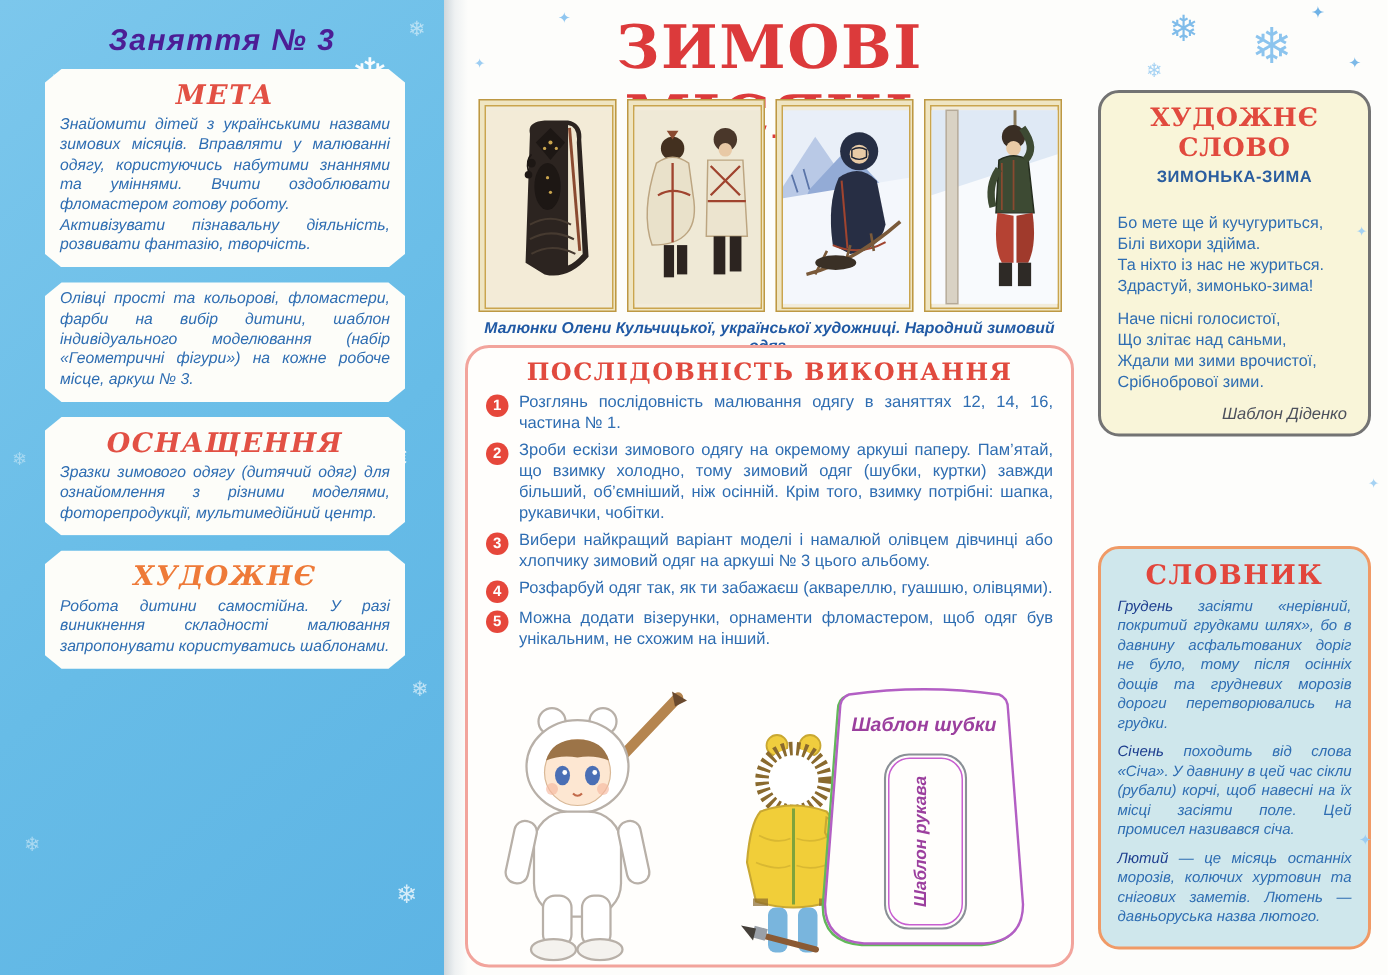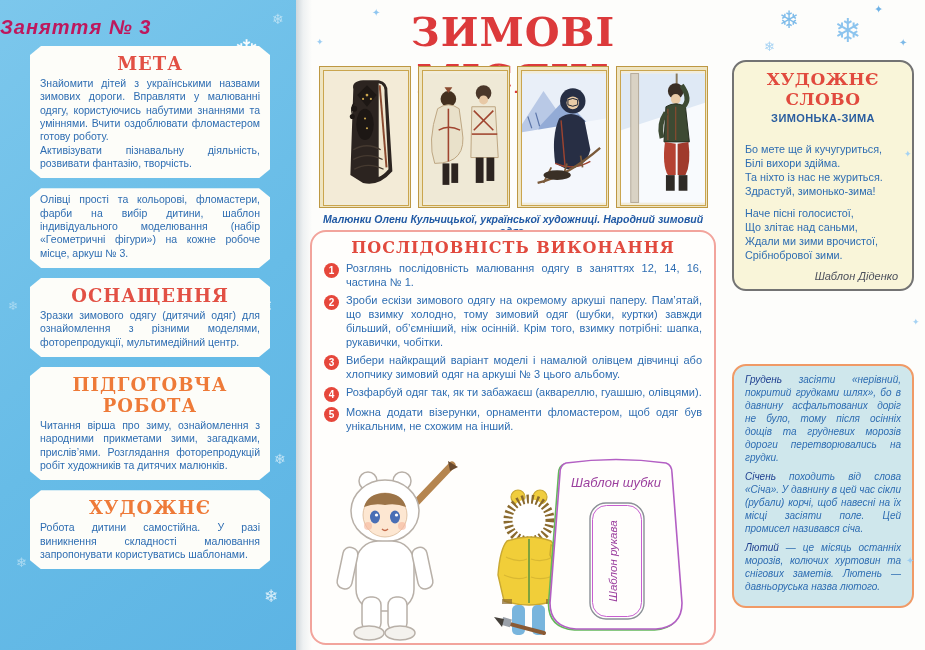--- a/index.html
+++ b/index.html
@@ -4,23 +4,23 @@
 <style>
   html,body{margin:0;padding:0;}
   .page{position:relative;width:925px;height:650px;background:#fdfdfb;overflow:hidden;
         font-family:"Liberation Sans",sans-serif;}
 
   
   .left-bg{position:absolute;left:0;top:0;width:296px;height:650px;
            background:linear-gradient(140deg,#7cc7ec 0%,#67bce7 55%,#5db4e4 100%);}
   .fold{position:absolute;left:296px;top:0;width:16px;height:650px;
         background:linear-gradient(to right,#cfd7dc 0%,#eef1f2 45%,#fdfdfb 100%);}
-  .lesson-title{position:absolute;left:0;top:16px;width:296px;text-align:left;
-        font-size:20px;font-weight:bold;font-style:italic;color:#be185d;letter-spacing:1px;}
-  .cards{position:absolute;left:30px;top:46px;width:240px;}
+  .lesson-title{position:absolute;left:0;top:16px;width:296px;text-align:center;
+        font-size:20px;font-weight:bold;font-style:italic;color:#4c1d95;letter-spacing:1px;}
+  .cards{position:absolute;left:30px;top:46px;width:240px;font-style:italic;}
   .card{background:#fdfdf9;margin-bottom:10px;padding:5px 10px 8px;
         clip-path:polygon(11px 0,calc(100% - 11px) 0,100% 9px,100% calc(100% - 9px),
                   calc(100% - 11px) 100%,11px 100%,0 calc(100% - 9px),0 9px);}
   .card h3{margin:2px 0 3px;text-align:center;font-family:"DejaVu Serif",serif;
         font-weight:bold;font-size:18px;letter-spacing:1px;color:#e25044;}
   .card:nth-child(4) h3,.card:nth-child(5) h3{color:#ee7a38;}
   .card .body{font-size:10.5px;line-height:1.27;color:#2e6db2;text-align:justify;white-space:pre-line;}
 
   
   .center-panel{position:absolute;left:308px;top:0;width:410px;height:650px;}
@@ -33,21 +33,21 @@
   .caption{position:absolute;top:213px;left:0;width:100%;text-align:center;
         font-size:10.5px;font-style:italic;font-weight:bold;color:#2059a4;}
   .seq-box{position:absolute;top:230px;left:2px;right:2px;bottom:5px;
         border:2px solid #f2a49c;border-radius:16px;background:#fffefc;padding:5px 12px;box-sizing:border-box;}
   .seq-box h2{margin:1px 0 5px;text-align:center;font-family:"DejaVu Serif",serif;
         font-weight:bold;font-size:16px;color:#e14a3e;letter-spacing:1px;}
   .step{display:flex;gap:7px;margin-bottom:4px;}
   .step-num{flex:0 0 15px;height:15px;border-radius:50%;background:#e6473b;color:#fff;
         font-size:10px;font-weight:bold;text-align:center;line-height:15px;margin-top:1px;}
   .step-text{font-size:11px;line-height:1.27;color:#2e6db2;text-align:justify;}
-  .illus{position:absolute;left:8px;right:8px;bottom:2px;height:188px;}
+  .illus{position:absolute;left:8px;right:8px;bottom:2px;height:188px;font-weight:bold;}
   .doll1{position:absolute;left:4px;bottom:0;}
   .doll2{position:absolute;left:158px;bottom:4px;}
   .tmpl{position:absolute;right:10px;bottom:4px;}
 
   
   .right-panel{position:absolute;left:722px;top:0;width:203px;height:650px;}
   .art-box{position:absolute;top:60px;left:10px;width:182px;box-sizing:border-box;
         border:2px solid #737373;border-radius:14px;background:#f9f5d9;padding:7px 11px;}
   .art-box h2{margin:0 0 3px;text-align:center;font-family:"DejaVu Serif",serif;
         font-weight:bold;font-size:17px;color:#e14a3e;letter-spacing:.5px;}
@@ -80,33 +80,29 @@
   <span class="sf" style="left:274px;top:452px;font-size:14px;color:rgba(255,255,255,.6)">❄</span>
   <span class="sf" style="left:264px;top:588px;font-size:17px;color:rgba(255,255,255,.75)">❄</span>
   <span class="sf" style="left:8px;top:300px;font-size:12px;color:rgba(255,255,255,.4)">❄</span>
   <span class="sf" style="left:16px;top:556px;font-size:13px;color:rgba(255,255,255,.45)">❄</span>
 
   <div class="lesson-title">Заняття № 3</div>
 
   <div class="cards">
     <div class="card">
       <h3>МЕТА</h3>
-      <div class="body">Знайомити дітей з українськими назвами зимових дороги. Вправляти у малюванні одягу, користуючись набутими знаннями та уміннями. Вчити оздоблювати фломастером готову роботу.
+      <div class="body">Знайомити дітей з українськими назвами зимових місяців. Вправляти у малюванні одягу, користуючись набутими знаннями та уміннями. Вчити оздоблювати фломастером готову роботу.
 Активізувати пізнавальну діяльність, розвивати фантазію, творчість.</div>
     </div>
     <div class="card">
       <div class="body">Олівці прості та кольорові, фломастери, фарби на вибір дитини, шаблон індивідуального моделювання (набір «Геометричні фігури») на кожне робоче місце, аркуш № 3.</div>
     </div>
     <div class="card">
       <h3>ОСНАЩЕННЯ</h3>
       <div class="body">Зразки зимового одягу (дитячий одяг) для ознайомлення з різними моделями, фоторепродукції, мультимедійний центр.</div>
-    </div>
-    <div class="card">
-      <h3>ПІДГОТОВЧА РОБОТА</h3>
-      <div class="body">Читання вірша про зиму, ознайомлення з народними прикметами зими, загадками, прислів’ями. Розглядання фоторепродукцій робіт художників та дитячих малюнків.</div>
     </div>
     <div class="card">
       <h3>ХУДОЖНЄ</h3>
       <div class="body">Робота дитини самостійна. У разі виникнення складності малювання запропонувати користуватись шаблонами.</div>
     </div>
   </div>
 
   <div class="fold"></div>
 
   <div class="center-panel">
@@ -299,20 +295,21 @@
 Та ніхто із нас не журиться.
 Здрастуй, зимонько-зима!</div>
       <div class="stanza">Наче пісні голосистої,
 Що злітає над саньми,
 Ждали ми зими врочистої,
 Срібнобрової зими.</div>
       <div class="author">Шаблон Діденко</div>
     </div>
 
     <div class="dict-box">
+      <h2>СЛОВНИК</h2>
       <p class="entry">
         <span class="term">Грудень</span><span> засіяти «нерівний, покритий грудками шлях», бо в давнину асфальтованих доріг не було, тому після осінніх дощів та грудневих морозів дороги перетворювались на грудки.</span>
       </p>
       <p class="entry">
         <span class="term">Січень</span><span> походить від слова «Січа». У давнину в цей час сікли (рубали) корчі, щоб навесні на їх місці засіяти поле. Цей промисел називався січа.</span>
       </p>
       <p class="entry">
         <span class="term">Лютий</span><span> — це місяць останніх морозів, колючих хуртовин та снігових заметів. Лютень — давньоруська назва лютого.</span>
       </p>
     </div>

